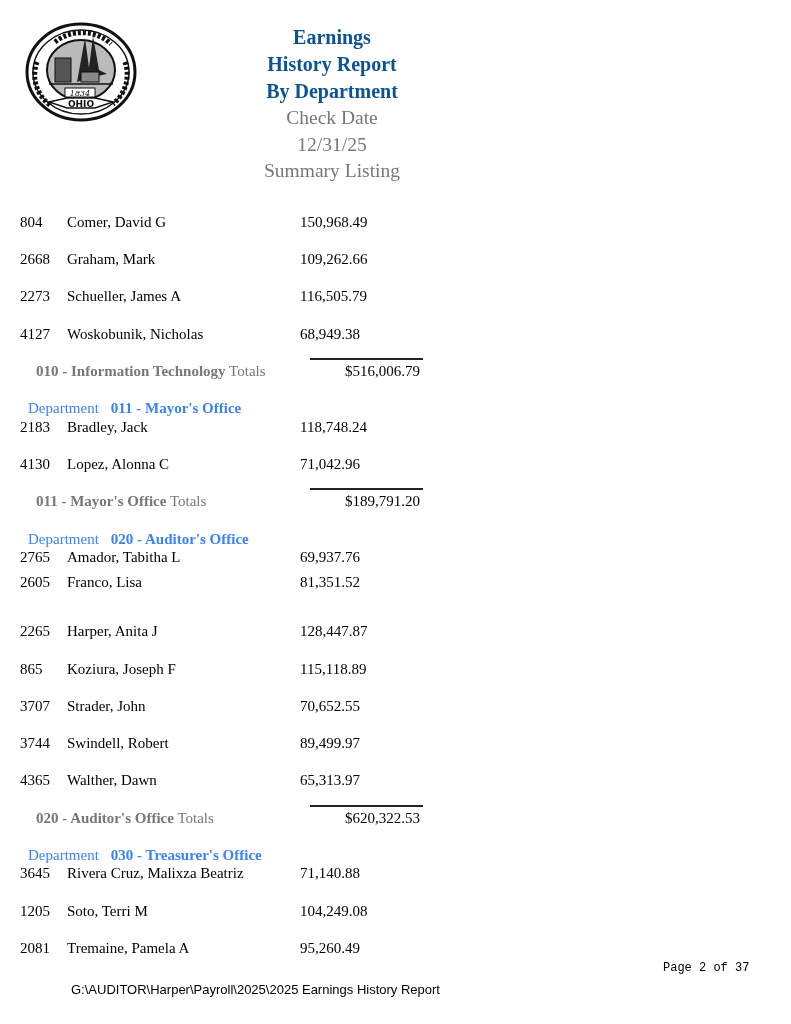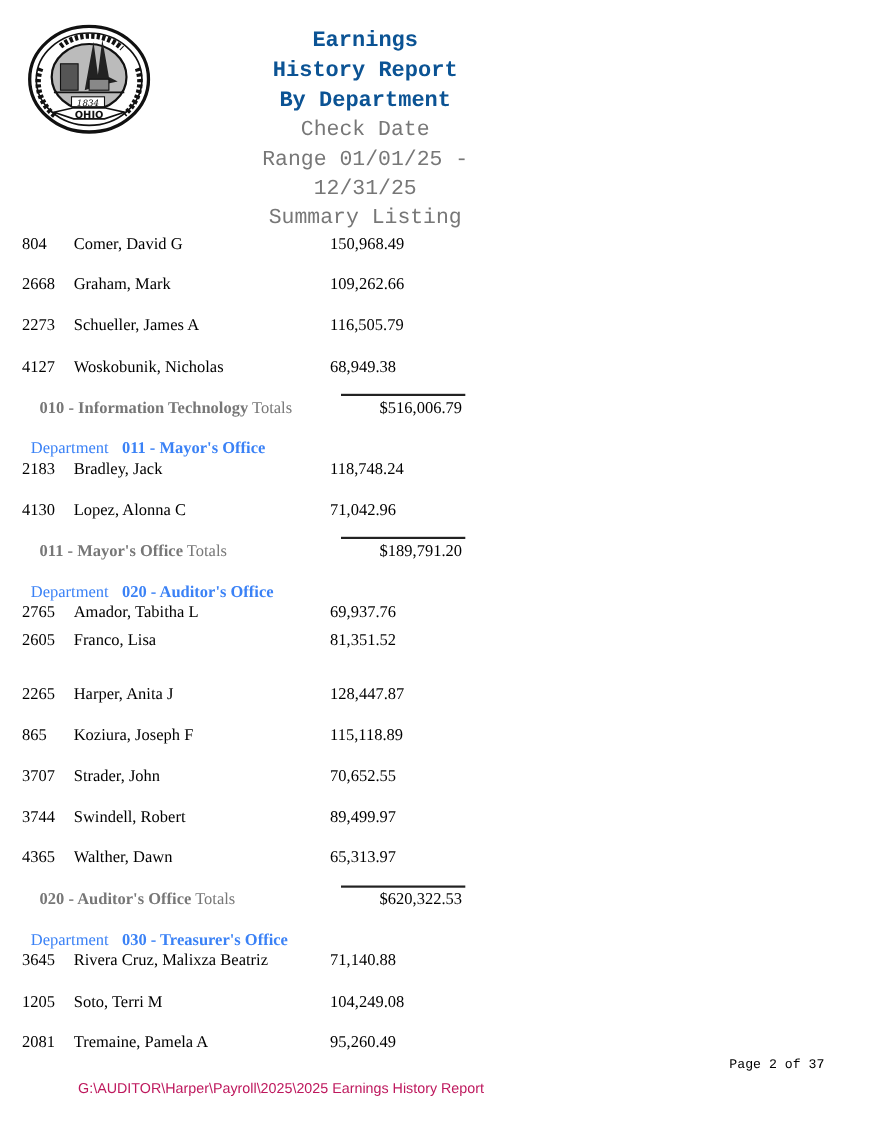--- a/index.html
+++ b/index.html
@@ -21,21 +21,21 @@
       top: 22px;
       width: 112px;
       height: 100px;
     }
     .title-block {
       position: absolute;
       left: 232px;
       top: 24px;
       width: 200px;
       text-align: center;
-      font-family: Liberation Mono, monospace;
+      font-family: Liberation Serif, serif;
     }
     .title-block .t {
       color: #0b5394;
       font-weight: bold;
       font-size: 20px;
       line-height: 27px;
     }
     .title-block .s {
       color: #777;
       font-size: 19.5px;
@@ -105,21 +105,21 @@
       left: 300px;
       width: 120px;
       text-align: right;
     }
     .footer-path {
       position: absolute;
       left: 71px;
       top: 982px;
       font-family: "Liberation Sans", sans-serif;
       font-size: 13px;
-      color: #be185d;
+      color: #000000;
     }
     .footer-page {
       position: absolute;
       left: 663px;
       top: 961px;
       font-family: Liberation Mono, monospace;
       font-size: 12px;
       color: #000;
     }
   </style>
@@ -143,21 +143,20 @@
     <polygon points="24,80 42,76 70,76 88,80 70,86 42,86" fill="#fff" stroke="#111" stroke-width="1.5"></polygon>
     <text x="56" y="85" font-size="9" text-anchor="middle" font-family="DejaVu Sans, sans-serif" font-weight="bold" fill="#111">OHIO</text>
   </svg>
 </div>
 
 <div class="title-block">
   <div class="t">Earnings</div>
   <div class="t">History Report</div>
   <div class="t">By Department</div>
   <div class="s">Check Date</div>
-  <div class="s">Range 01/01/25 -</div>
   <div class="s">12/31/25</div>
   <div class="s">Summary Listing</div>
 </div>
 
 <div class="row" style="top:212px">
   <span class="num">804</span>
   <span class="name">Comer, David G</span>
   <span class="amt">150,968.49</span>
 </div>
 <div class="row" style="top:249px">

